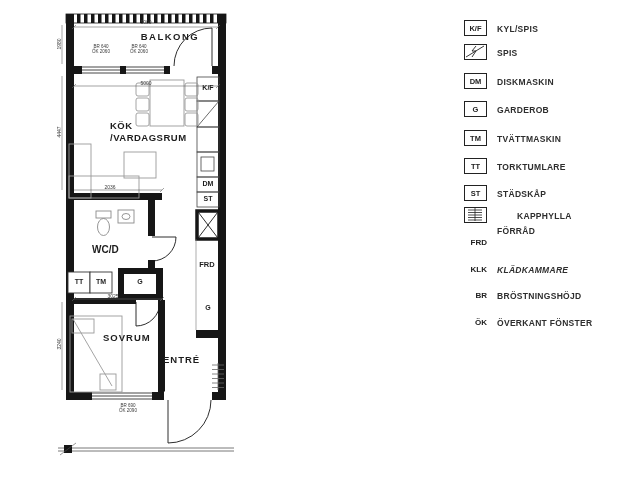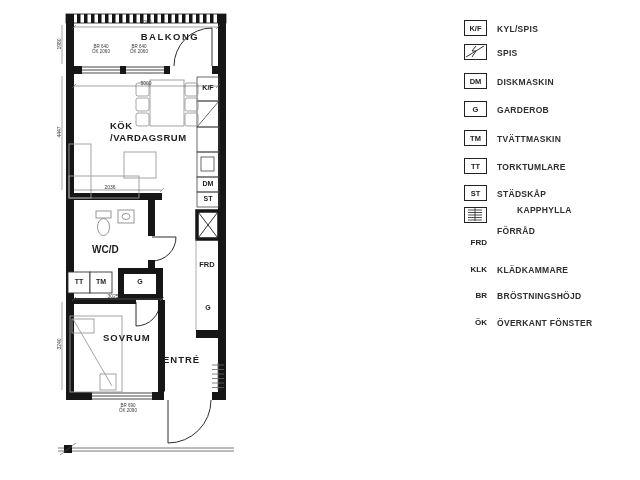--- a/index.html
+++ b/index.html
@@ -240,29 +240,29 @@
       <div class="lbox" style="top:207px;">
         <svg width="20" height="13" viewBox="0 0 20 13">
           <line x1="3" y1="2" x2="17" y2="2" stroke="#222" stroke-width="0.8"></line>
           <line x1="3" y1="4.5" x2="17" y2="4.5" stroke="#222" stroke-width="0.8"></line>
           <line x1="3" y1="7" x2="17" y2="7" stroke="#222" stroke-width="0.8"></line>
           <line x1="3" y1="9.5" x2="17" y2="9.5" stroke="#222" stroke-width="0.8"></line>
           <line x1="3" y1="12" x2="17" y2="12" stroke="#222" stroke-width="0.8"></line>
           <line x1="10" y1="0" x2="10" y2="13" stroke="#222" stroke-width="0.8"></line>
         </svg>
       </div>
-      <div class="llab" style="top:205px;padding-left:20px;">KAPPHYLLA</div>
+      <div class="llab" style="top:211px;padding-left:20px;">KAPPHYLLA</div>
     </div>
     <div>
       <div class="lsym" style="top:238px;">FRD</div>
       <div class="llab" style="top:226px;">FÖRRÅD</div>
     </div>
     <div>
       <div class="lsym" style="top:265px;">KLK</div>
-      <div class="llab" style="top:265px;">KLÄDKAMMARE</div>
+      <div class="llab" style="top:265px;font-style:italic;">KLÄDKAMMARE</div>
     </div>
     <div>
       <div class="lsym" style="top:291px;">BR</div>
       <div class="llab" style="top:291px;">BRÖSTNINGSHÖJD</div>
     </div>
     <div>
       <div class="lsym" style="top:318px;">ÖK</div>
       <div class="llab" style="top:318px;">ÖVERKANT FÖNSTER</div>
     </div>
   </div>

